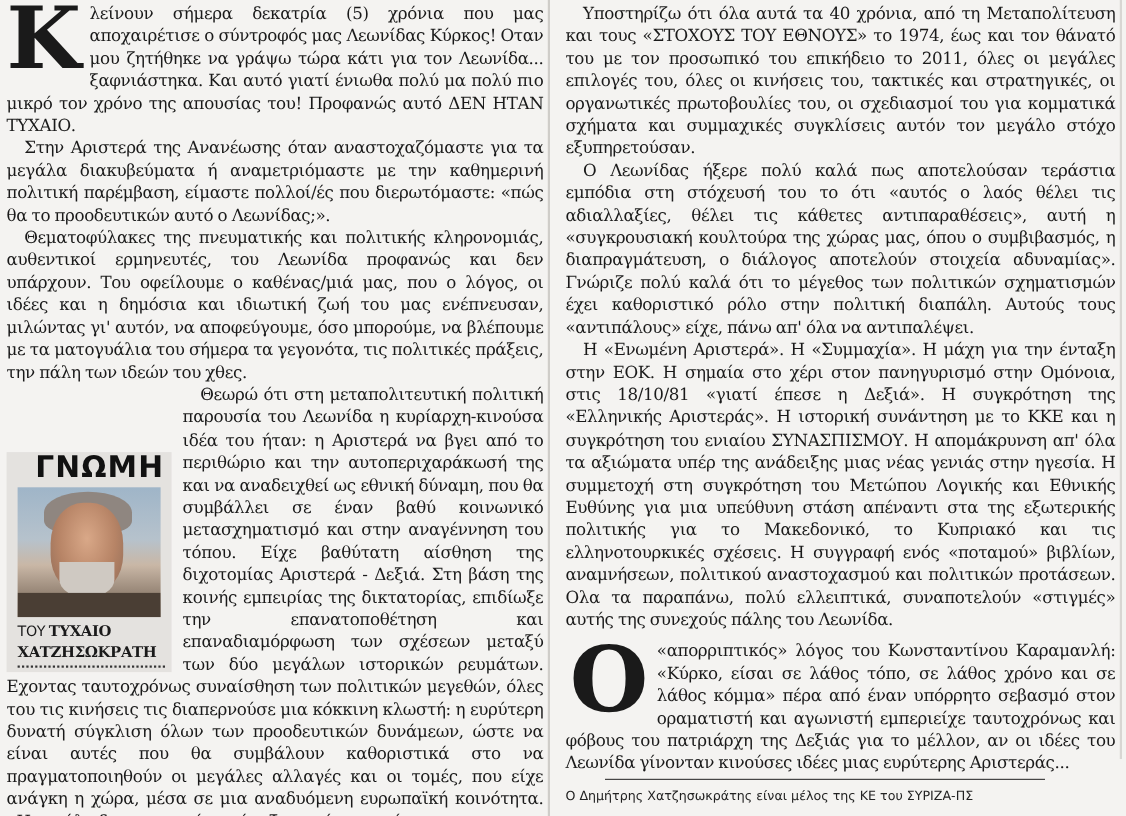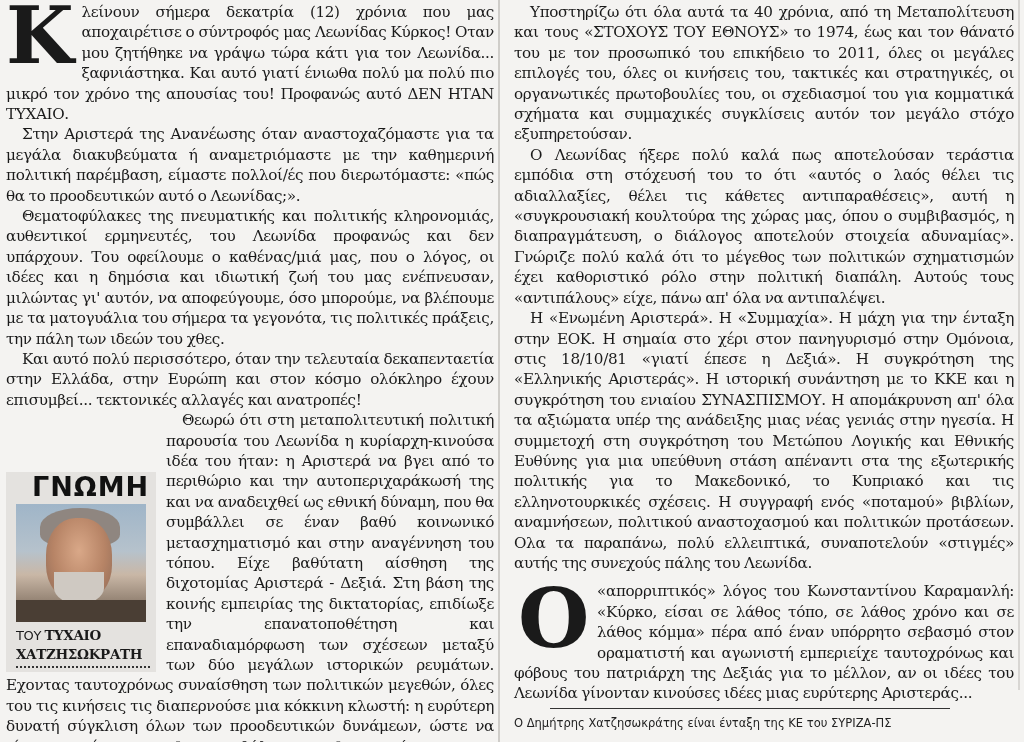--- a/index.html
+++ b/index.html
@@ -82,24 +82,23 @@
 </style>
 </head>
 <body>
 
 <div class="page">
 
   <div class="divider"></div>
   <div class="right-edge"></div>
 
   <div class="col col-left">
-    <p class="noindent"><span class="dropcap">Κ</span><span>λείνουν σήμερα δεκατρία (12) χρόνια που μας αποχαιρέτισε ο σύντροφός μας Λεωνίδας Κύρκος! Οταν μου ζητήθηκε να γράψω τώρα κάτι για τον Λεωνίδα... ξαφνιάστηκα. Και αυτό γιατί ένιωθα πολύ μα πολύ πιο μικρό τον χρόνο της απουσίας του! Προφανώς αυτό ΔΕΝ ΗΤΑΝ ΤΥΧΑΙΟ.</span></p>
+    <p class="noindent"><span class="dropcap">Κ</span><span>λείνουν σήμερα δεκατρία (5) χρόνια που μας αποχαιρέτισε ο σύντροφός μας Λεωνίδας Κύρκος! Οταν μου ζητήθηκε να γράψω τώρα κάτι για τον Λεωνίδα... ξαφνιάστηκα. Και αυτό γιατί ένιωθα πολύ μα πολύ πιο μικρό τον χρόνο της απουσίας του! Προφανώς αυτό ΔΕΝ ΗΤΑΝ ΤΥΧΑΙΟ.</span></p>
     <p>Στην Αριστερά της Ανανέωσης όταν αναστοχαζόμαστε για τα μεγάλα διακυβεύματα ή αναμετριόμαστε με την καθημερινή πολιτική παρέμβαση, είμαστε πολλοί/ές που διερωτόμαστε: «πώς θα το προοδευτικών αυτό ο Λεωνίδας;».</p>
     <p>Θεματοφύλακες της πνευματικής και πολιτικής κληρονομιάς, αυθεντικοί ερμηνευτές, του Λεωνίδα προφανώς και δεν υπάρχουν. Του οφείλουμε ο καθένας/μιά μας, που ο λόγος, οι ιδέες και η δημόσια και ιδιωτική ζωή του μας ενέπνευσαν, μιλώντας γι' αυτόν, να αποφεύγουμε, όσο μπορούμε, να βλέπουμε με τα ματογυάλια του σήμερα τα γεγονότα, τις πολιτικές πράξεις, την πάλη των ιδεών του χθες.</p>
-    <p>Και αυτό πολύ περισσότερο, όταν την τελευταία δεκαπενταετία στην Ελλάδα, στην Ευρώπη και στον κόσμο ολόκληρο έχουν επισυμβεί... τεκτονικές αλλαγές και ανατροπές!</p>
     <p style="margin-top:0">
       <span class="inset" style="margin-top:62px">
         <span class="gnomi" style="display:block">ΓΝΩΜΗ</span>
         <span class="photo" style="display:block">
           <span class="hair"></span>
           <span class="face"></span>
           <span class="beard"></span>
           <span class="jacket"></span>
         </span>
         <span class="byline" style="display:block">
@@ -114,14 +113,14 @@
   </div>
 
   <div class="col col-right">
     <p>Υποστηρίζω ότι όλα αυτά τα 40 χρόνια, από τη Μεταπολίτευση και τους «ΣΤΟΧΟΥΣ ΤΟΥ ΕΘΝΟΥΣ» το 1974, έως και τον θάνατό του με τον προσωπικό του επικήδειο το 2011, όλες οι μεγάλες επιλογές του, όλες οι κινήσεις του, τακτικές και στρατηγικές, οι οργανωτικές πρωτοβουλίες του, οι σχεδιασμοί του για κομματικά σχήματα και συμμαχικές συγκλίσεις αυτόν τον μεγάλο στόχο εξυπηρετούσαν.</p>
     <p>Ο Λεωνίδας ήξερε πολύ καλά πως αποτελούσαν τεράστια εμπόδια στη στόχευσή του το ότι «αυτός ο λαός θέλει τις αδιαλλαξίες, θέλει τις κάθετες αντιπαραθέσεις», αυτή η «συγκρουσιακή κουλτούρα της χώρας μας, όπου ο συμβιβασμός, η διαπραγμάτευση, ο διάλογος αποτελούν στοιχεία αδυναμίας». Γνώριζε πολύ καλά ότι το μέγεθος των πολιτικών σχηματισμών έχει καθοριστικό ρόλο στην πολιτική διαπάλη. Αυτούς τους «αντιπάλους» είχε, πάνω απ' όλα να αντιπαλέψει.</p>
     <p>Η «Ενωμένη Αριστερά». Η «Συμμαχία». Η μάχη για την ένταξη στην ΕΟΚ. Η σημαία στο χέρι στον πανηγυρισμό στην Ομόνοια, στις 18/10/81 «γιατί έπεσε η Δεξιά». Η συγκρότηση της «Ελληνικής Αριστεράς». Η ιστορική συνάντηση με το ΚΚΕ και η συγκρότηση του ενιαίου ΣΥΝΑΣΠΙΣΜΟΥ. Η απομάκρυνση απ' όλα τα αξιώματα υπέρ της ανάδειξης μιας νέας γενιάς στην ηγεσία. Η συμμετοχή στη συγκρότηση του Μετώπου Λογικής και Εθνικής Ευθύνης για μια υπεύθυνη στάση απέναντι στα της εξωτερικής πολιτικής για το Μακεδονικό, το Κυπριακό και τις ελληνοτουρκικές σχέσεις. Η συγγραφή ενός «ποταμού» βιβλίων, αναμνήσεων, πολιτικού αναστοχασμού και πολιτικών προτάσεων. Ολα τα παραπάνω, πολύ ελλειπτικά, συναποτελούν «στιγμές» αυτής της συνεχούς πάλης του Λεωνίδα.</p>
     <p class="noindent" style="margin-top:8px"><span class="dropcap dropcap-o">Ο</span><span>«απορριπτικός» λόγος του Κωνσταντίνου Καραμανλή: «Κύρκο, είσαι σε λάθος τόπο, σε λάθος χρόνο και σε λάθος κόμμα» πέρα από έναν υπόρρητο σεβασμό στον οραματιστή και αγωνιστή εμπεριείχε ταυτοχρόνως και φόβους του πατριάρχη της Δεξιάς για το μέλλον, αν οι ιδέες του Λεωνίδα γίνονταν κινούσες ιδέες μιας ευρύτερης Αριστεράς...</span></p>
   </div>
 
   <div class="footer-rule"></div>
-  <div class="footer-note">Ο Δημήτρης Χατζησωκράτης είναι ένταξη της ΚΕ του ΣΥΡΙΖΑ-ΠΣ</div>
+  <div class="footer-note">Ο Δημήτρης Χατζησωκράτης είναι μέλος της ΚΕ του ΣΥΡΙΖΑ-ΠΣ</div>
 </div>
 
 </body></html>

